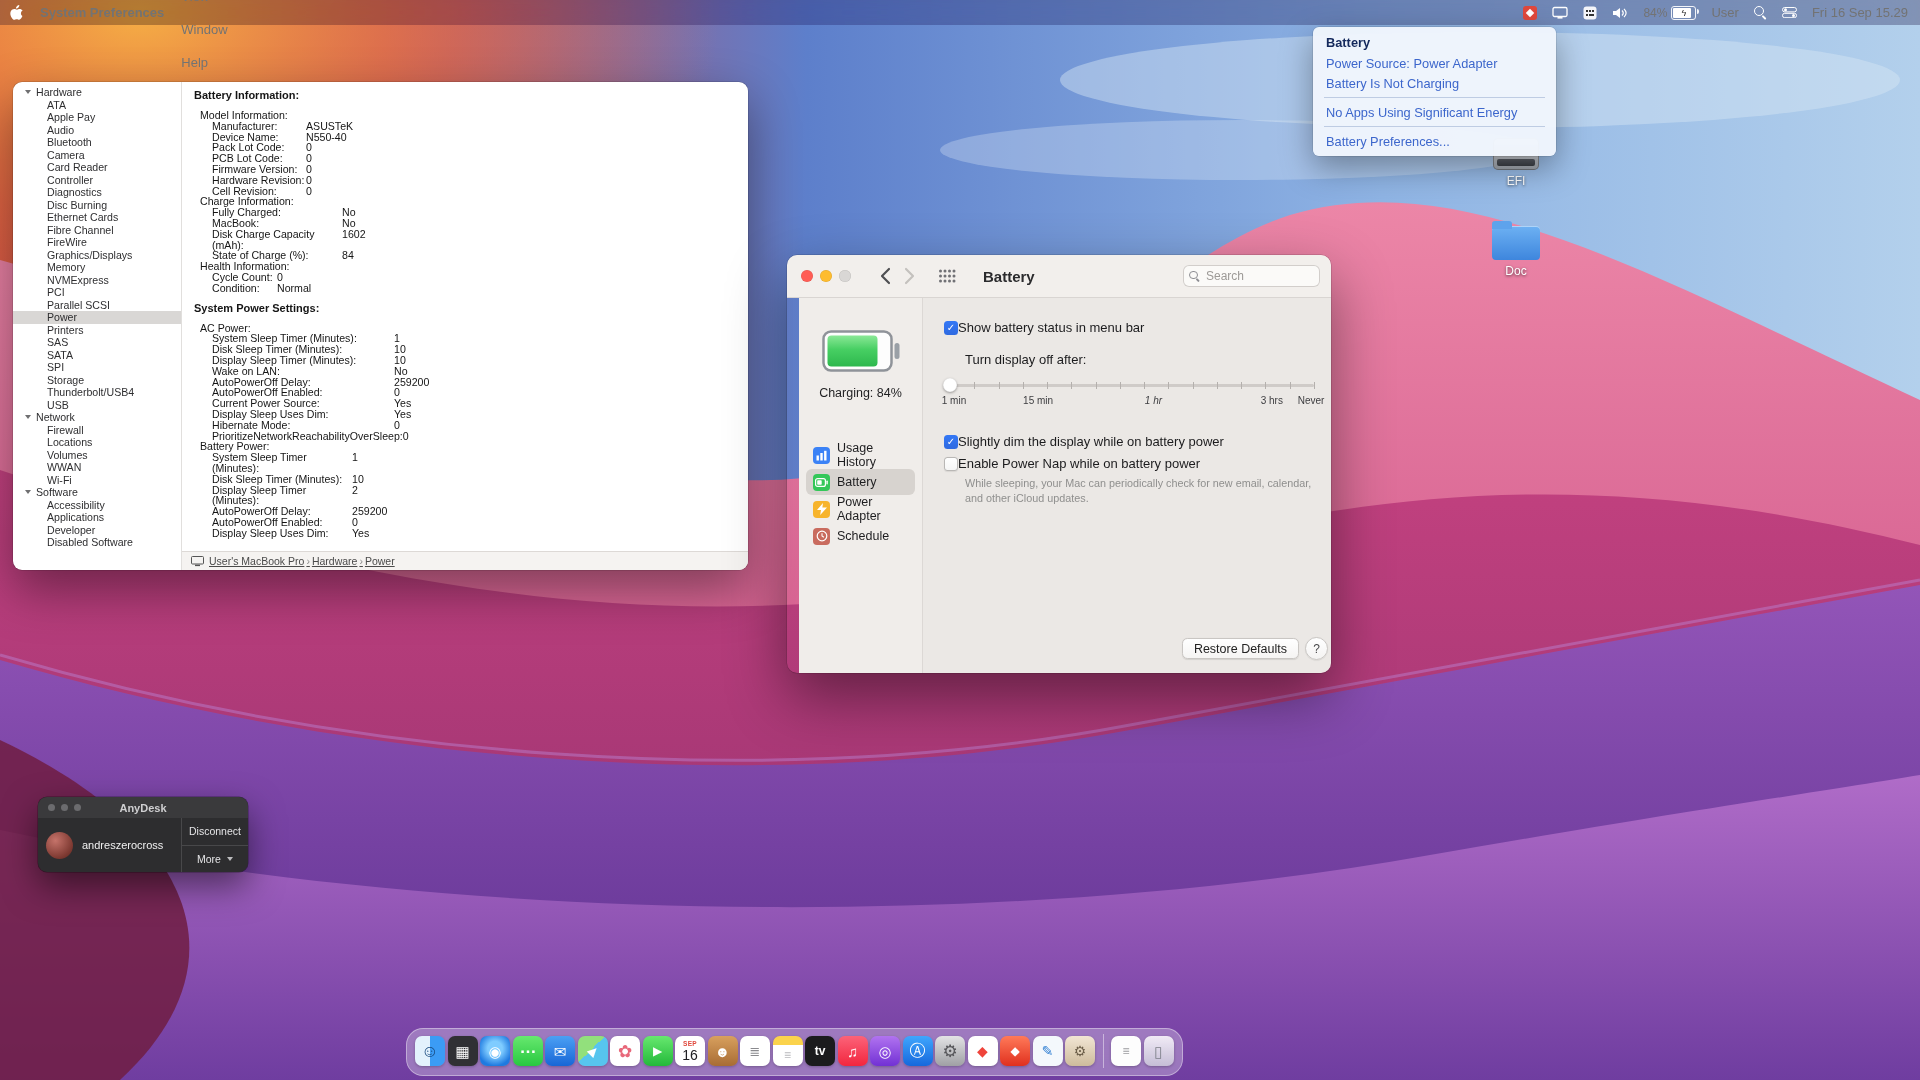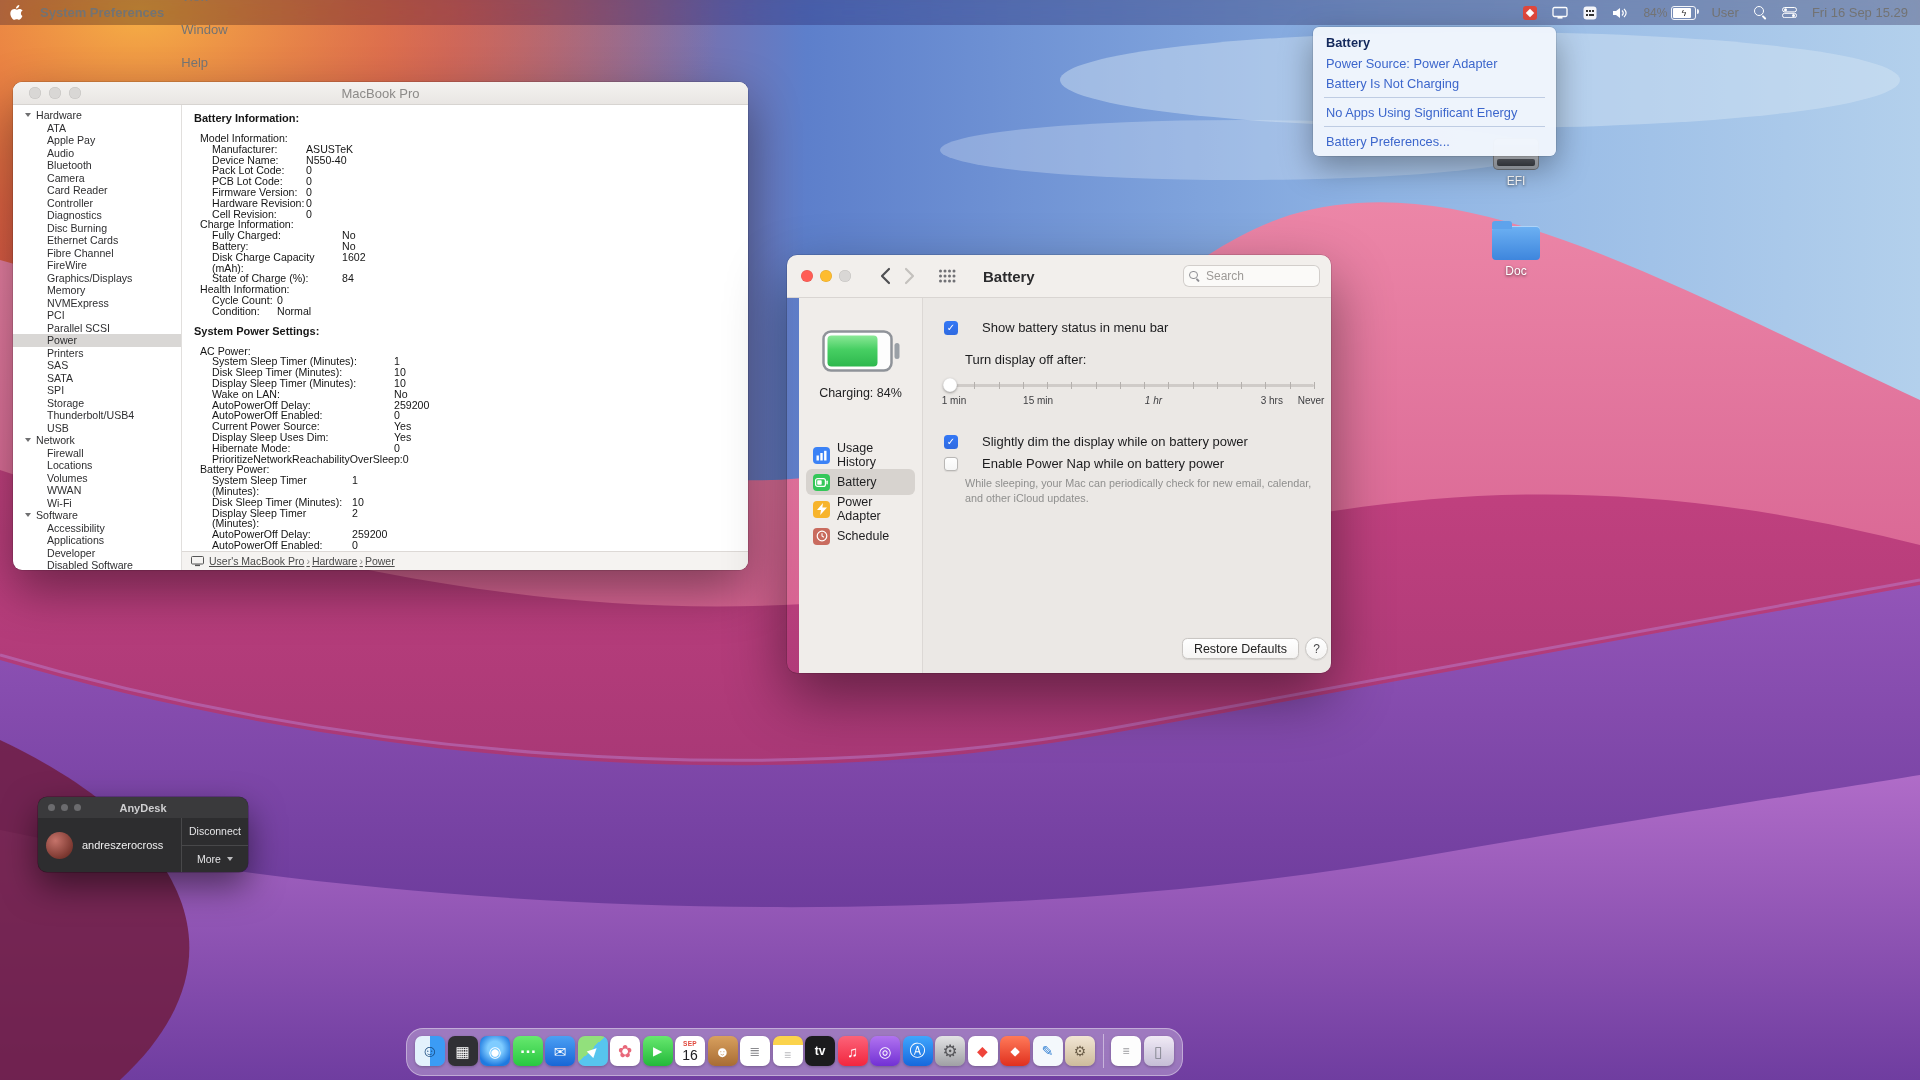--- a/index.html
+++ b/index.html
@@ -93,21 +93,21 @@
   .charging-label{margin-top:14px;font-size:12.5px;color:#1f1f21;}
   .pref-nav{margin-top:42px;width:100%;padding:0 7px;box-sizing:border-box;display:flex;flex-direction:column;gap:1px;}
   .pref-nav-item{height:26px;border-radius:6px;display:flex;align-items:center;gap:7px;padding-left:7px;font-size:12.5px;color:#1e1e20;cursor:default;}
   .pref-nav-item.selected{background:#d7d3cf;}
   .nav-ico{width:17px;height:17px;border-radius:4px;display:flex;align-items:center;justify-content:center;flex:0 0 auto;}
   .ni-usage{background:#3b82f6;}
   .ni-battery{background:var(--battery_green,#34c759);}
   .ni-power{background:#f7b42c;}
   .ni-schedule{background:#c96b5e;}
   .pref-main{flex:1;background:#ebe8e5;position:relative;padding:22px 20px 0 21px;box-sizing:border-box;font-size:13px;color:#1c1c1e;}
-  .cbx-row{display:flex;align-items:center;gap:24px;}
+  .cbx-row{display:flex;align-items:center;gap:0;}
   .cbx{width:14px;height:14px;border-radius:3.5px;background:linear-gradient(#fff,#f5f5f5);
     box-shadow:inset 0 0 0 1px #b9b7b5,0 .5px 1px rgba(0,0,0,.08);
     display:flex;align-items:center;justify-content:center;flex:0 0 auto;}
   .cbx.checked{background:linear-gradient(var(--accent,#3478f6),#2f6ae0);box-shadow:none;}
   .cbx.checked::after{content:"✓";color:#fff;font-size:10px;font-weight:700;}
   .display-off-label{margin-top:17px;margin-bottom:11px;}
   .slider{position:relative;height:15px;width:364px;margin-left:6px;}
   .slider-track{position:absolute;left:0;right:0;top:6px;height:2.5px;background:#cfcbc8;border-radius:2px;}
   .tick{position:absolute;top:4px;width:1px;height:7px;background:#b4b0ad;}
   .slider-thumb{position:absolute;top:0;width:14px;height:14px;border-radius:50%;background:#fff;
@@ -324,26 +324,20 @@
   <div class="bd-title">Battery</div>
   <div class="bd-line">Power Source: Power Adapter</div>
   <div class="bd-line">Battery Is Not Charging</div>
   <div class="bd-sep"></div>
   <div class="bd-line">No Apps Using Significant Energy</div>
   <div class="bd-sep"></div>
   <div class="bd-line">Battery Preferences...</div>
 </div>
 
 <section class="sysinfo-window">
-  <div class="si-titlebar">
-    <span class="tl tl-gray"></span>
-    <span class="tl tl-gray"></span>
-    <span class="tl tl-gray"></span>
-    <span class="si-title">MacBook Pro</span>
-  </div>
   <div class="si-body">
     <div class="si-sidebar">
         <div class="tree-group">
           <div class="tree-caret"></div>
           <span class="tree-group-label">Hardware</span>
         </div>
         <div class="tree-item">ATA</div>
         <div class="tree-item">Apple Pay</div>
         <div class="tree-item">Audio</div>
         <div class="tree-item">Bluetooth</div>
@@ -418,21 +412,21 @@
             <div class="info-row">
               <span class="info-label" style="flex: 0 0 94px;">Cell Revision:</span>
               <span class="info-value">0</span>
             </div>
             <div class="info-group-title">Charge Information:</div>
             <div class="info-row">
               <span class="info-label" style="flex: 0 0 130px;">Fully Charged:</span>
               <span class="info-value">No</span>
             </div>
             <div class="info-row">
-              <span class="info-label" style="flex: 0 0 130px;">Battery:</span>
+              <span class="info-label" style="flex: 0 0 130px;">MacBook:</span>
               <span class="info-value">No</span>
             </div>
             <div class="info-row">
               <span class="info-label" style="flex: 0 0 130px;">Disk Charge Capacity (mAh):</span>
               <span class="info-value">1602</span>
             </div>
             <div class="info-row">
               <span class="info-label" style="flex: 0 0 130px;">State of Charge (%):</span>
               <span class="info-value">84</span>
             </div>

